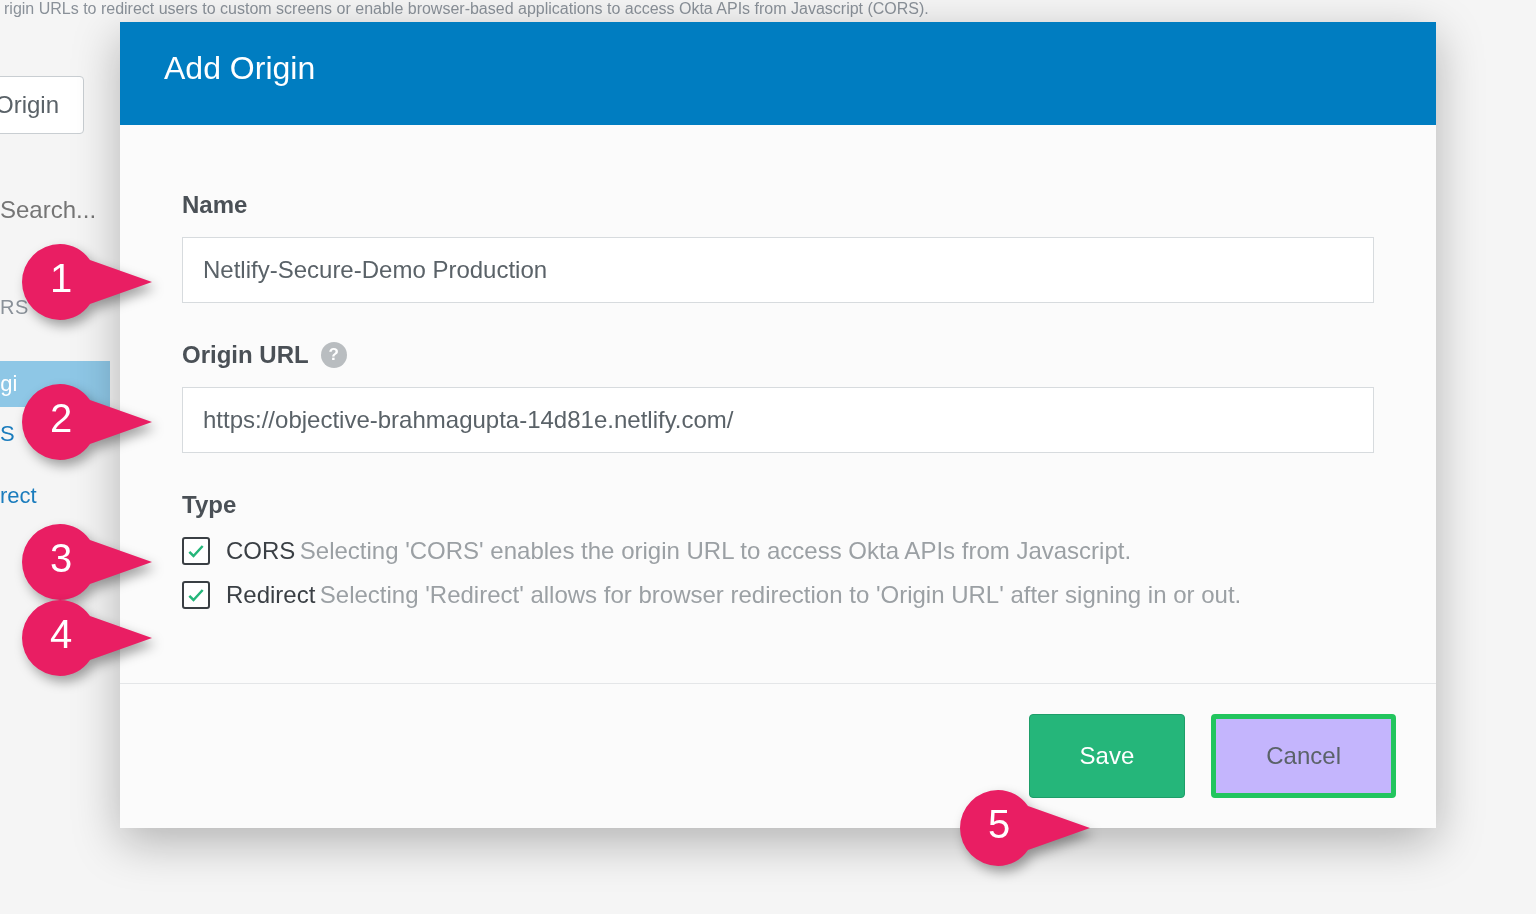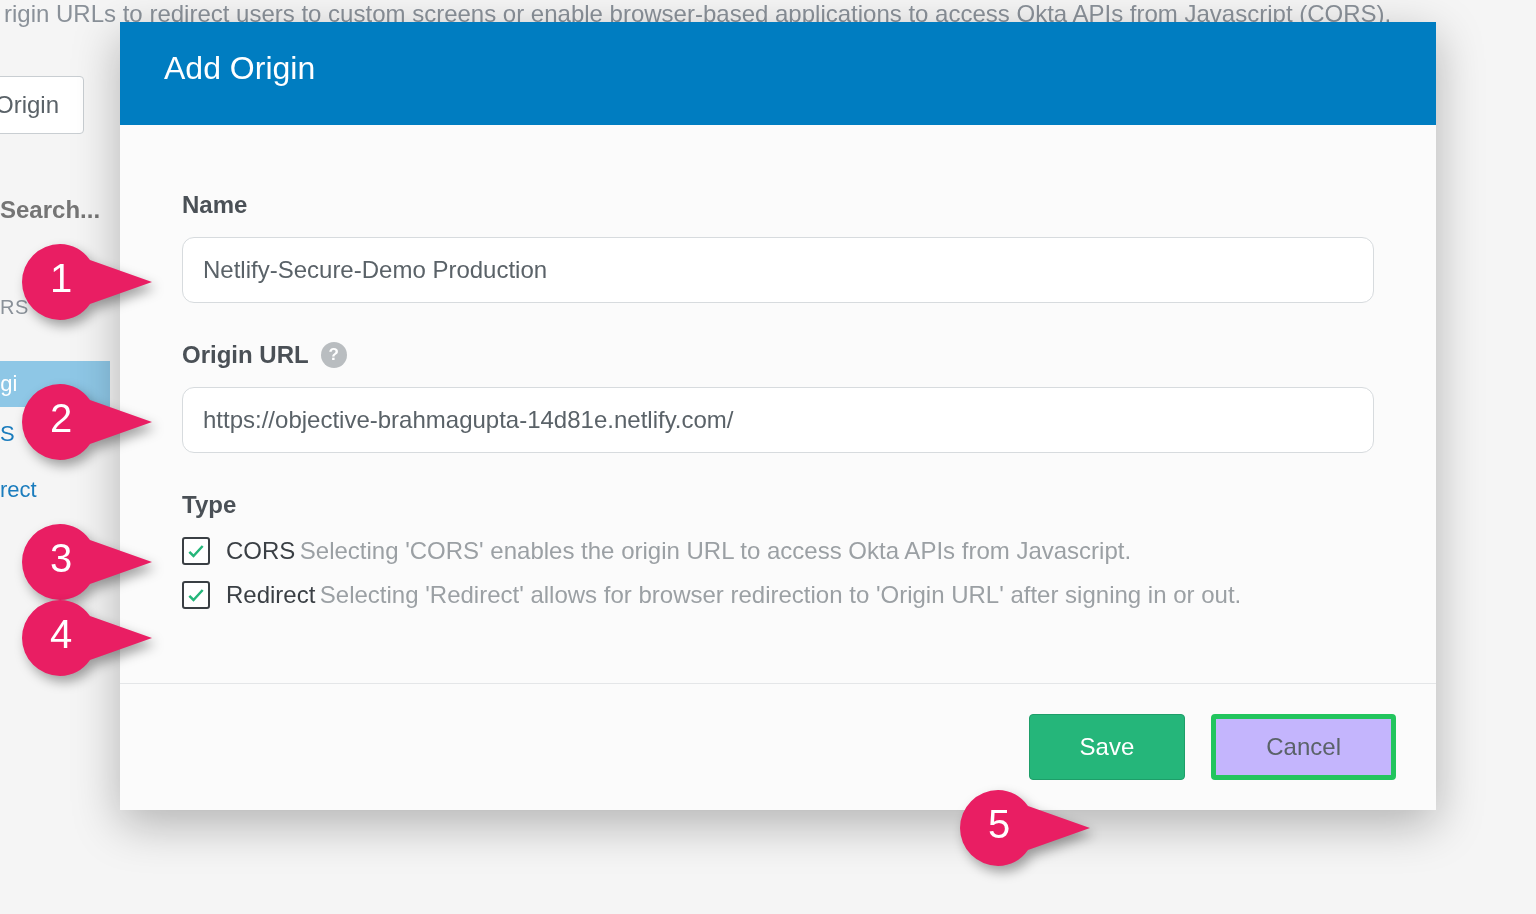--- a/index.html
+++ b/index.html
@@ -8,21 +8,21 @@
   background: #f5f5f5;
   width: 1536px;
   height: 914px;
   overflow: hidden;
   position: relative;
 }
 .bg-text {
   position: absolute;
   top: 0;
   left: 0;
-  font-size: 24px;
+  font-size: 16px;
   color: #8a9199;
   padding: 0 4px;
   white-space: nowrap;
 }
 .bg-button {
   position: absolute;
   top: 76px;
   left: -30px;
   border: 1px solid #c9ced2;
   border-radius: 4px;
@@ -33,33 +33,32 @@
 }
 .bg-search {
   position: absolute;
   top: 196px;
   left: 0px;
   font-size: 24px;
   color: #a5a9ad;
   border: none;
   background: transparent;
   width: 110px;
-  font-weight: bold;
 }
 .bg-sidebar {
   position: absolute;
   top: 296px;
   left: 0;
   width: 110px;
   font-size: 22px;
 }
 .bg-filter-label { color:#8a9199; font-size:20px; letter-spacing:0.5px; margin-bottom:42px; }
 .bg-item-active { background:#8ec7e6; color:#fff; padding:10px 8px; margin-left:-20px; }
 .bg-item-link { color:#1a7cbd; padding:8px 0 8px 0; margin-top:6px; }
-.bg-item-link2 { color:#1a7cbd; padding:8px 0 8px 0; margin-top:14px; }
+.bg-item-link2 { color:#1a7cbd; padding:8px 0 8px 0; margin-top:20px; }
 
 .modal {
   position: absolute;
   left: 120px;
   top: 22px;
   width: 1316px;
   background: #fff;
   box-shadow: 0 14px 48px rgba(0,0,0,0.28);
   border-radius: 2px;
 }
@@ -91,21 +90,21 @@
   width: 26px; height: 26px;
   border-radius: 50%;
   background: #b9bdc0;
   color: #fff;
   font-size: 17px;
   font-weight: 700;
 }
 .text-input {
   width: 100%;
   border: 1px solid #d7dbde;
-  border-radius: 12px;
+  border-radius: 0;
   padding: 18px 20px;
   font-size: 24px;
   color: #5a6268;
   background: #fff;
 }
 .type-row {
   display: flex;
   align-items: flex-start;
   gap: 16px;
   margin-top: 14px;
@@ -126,21 +125,21 @@
 .modal-footer {
   border-top: 1px solid #e4e6e8;
   background: #fbfbfb;
   padding: 30px 40px;
   display: flex;
   justify-content: flex-end;
   gap: 26px;
 }
 .btn {
   font-size: 24px;
-  padding: 14px 50px;
+  padding: 23px 50px;
   border-radius: 4px;
   cursor: pointer;
 }
 .btn-primary {
   background: #25b67a;
   border: 1px solid #1e9e69;
   color: #fff;
 }
 .btn-secondary {
   background: #c4b5fd;

